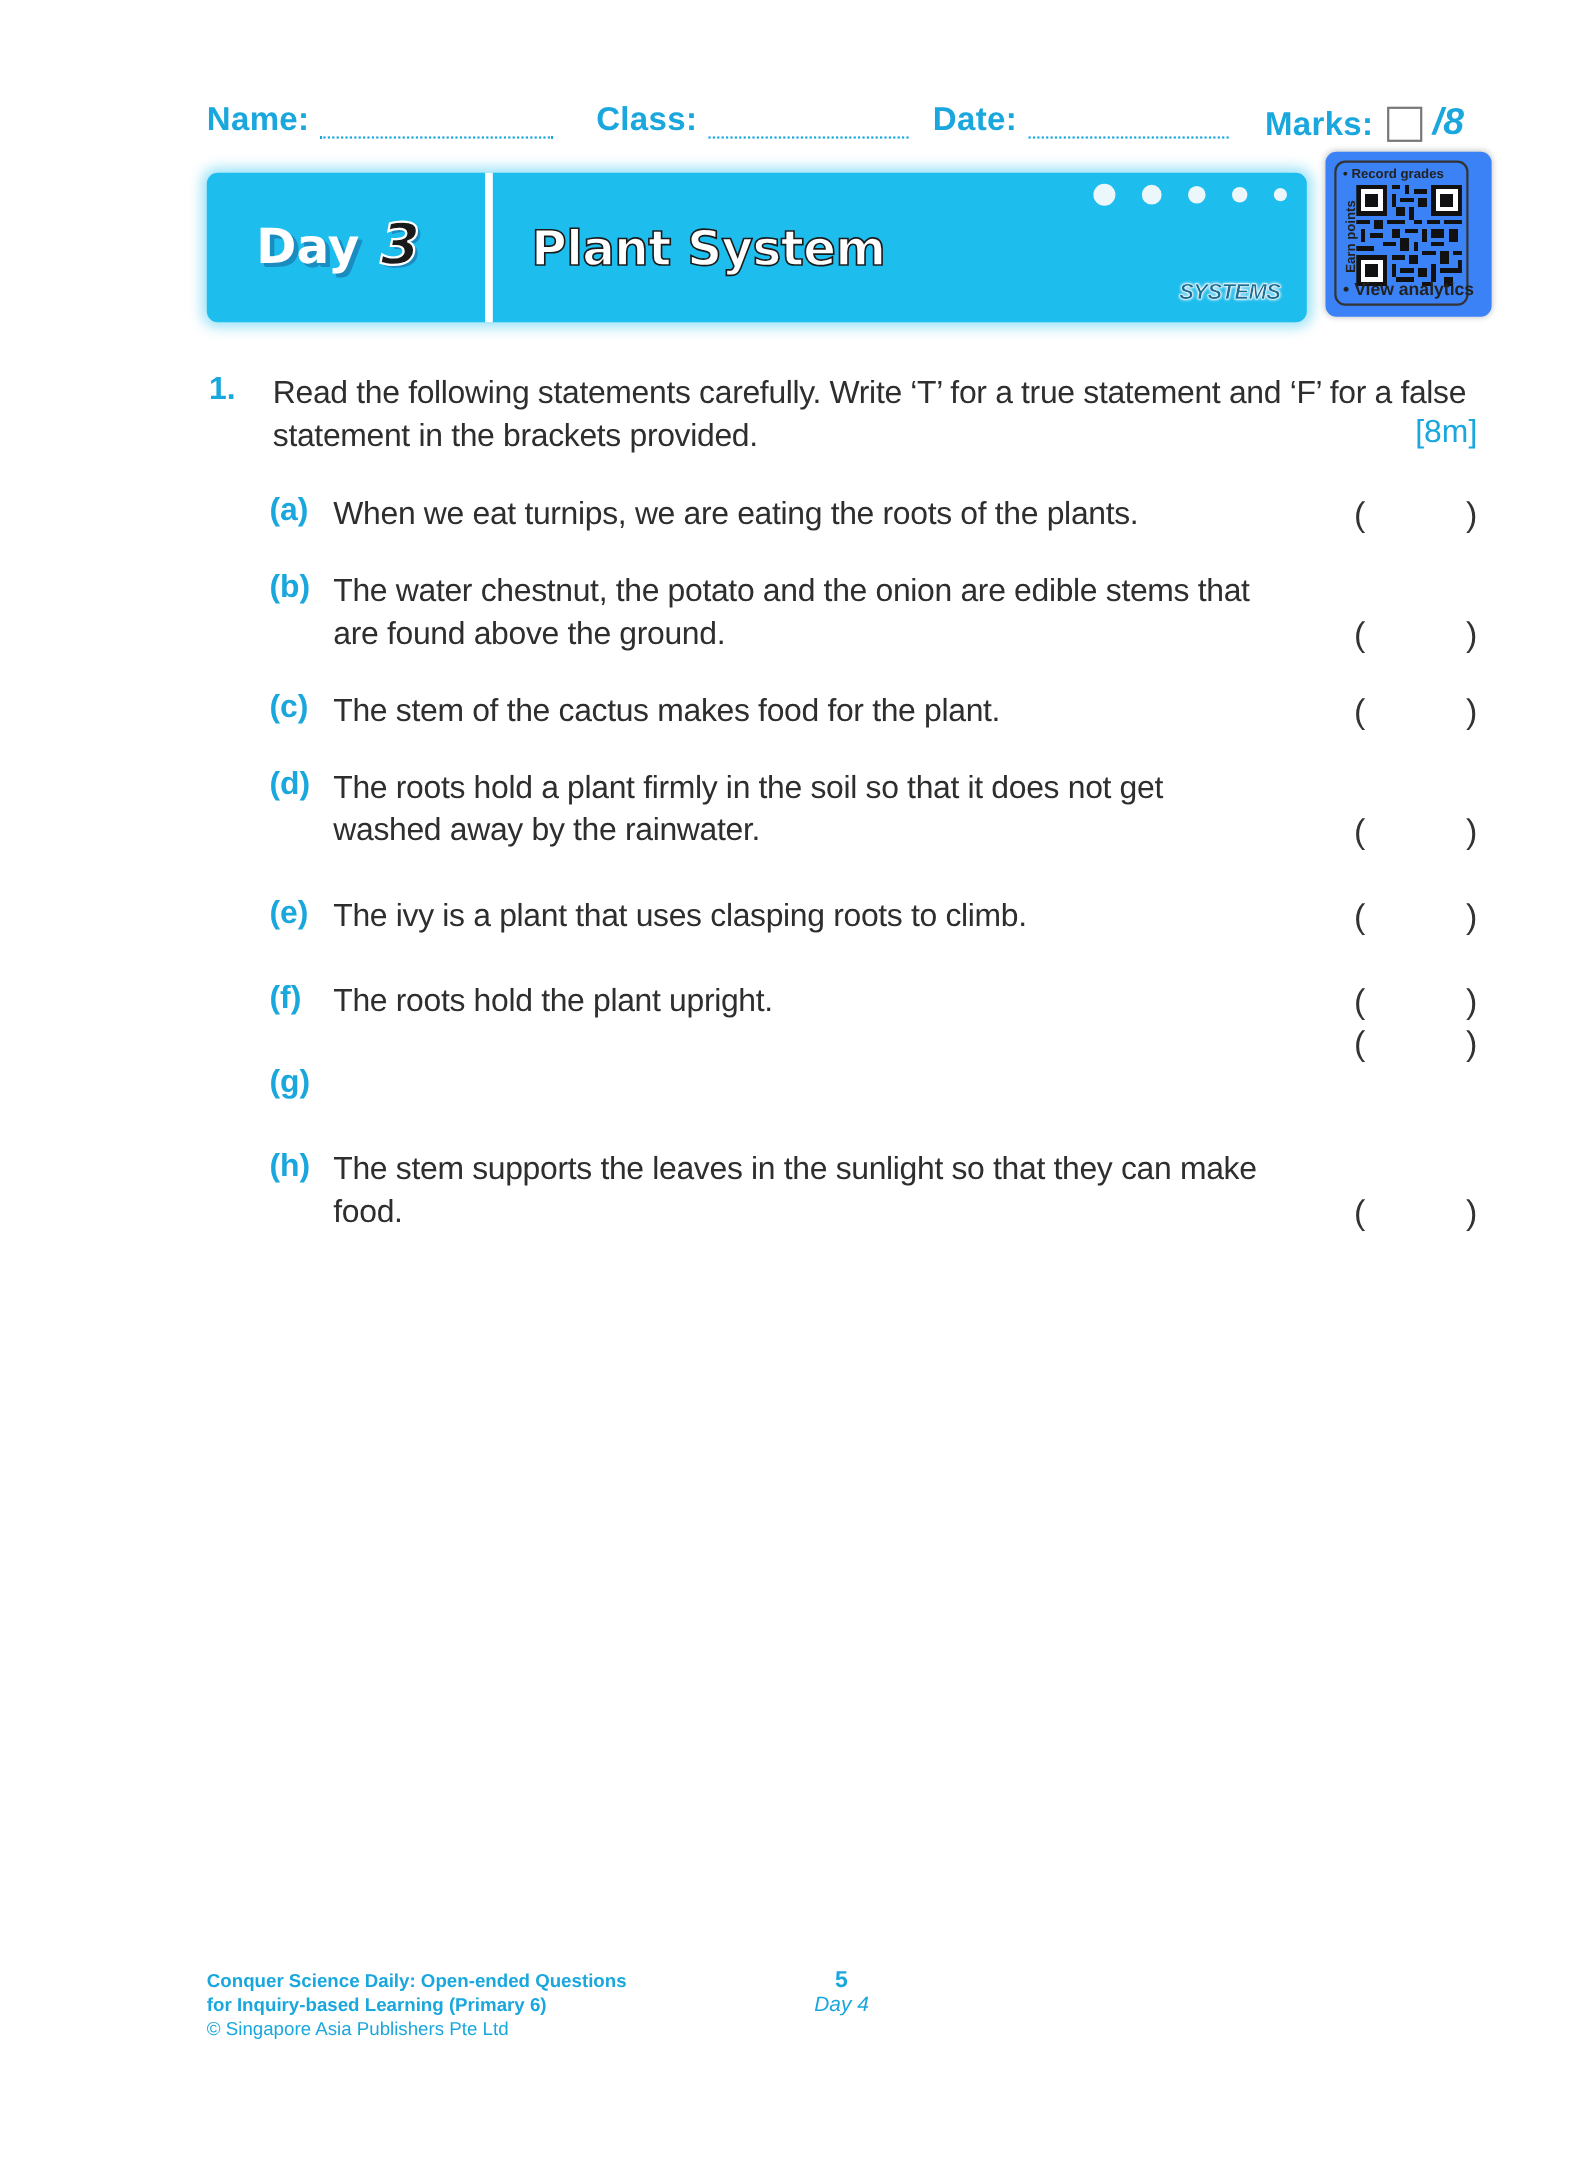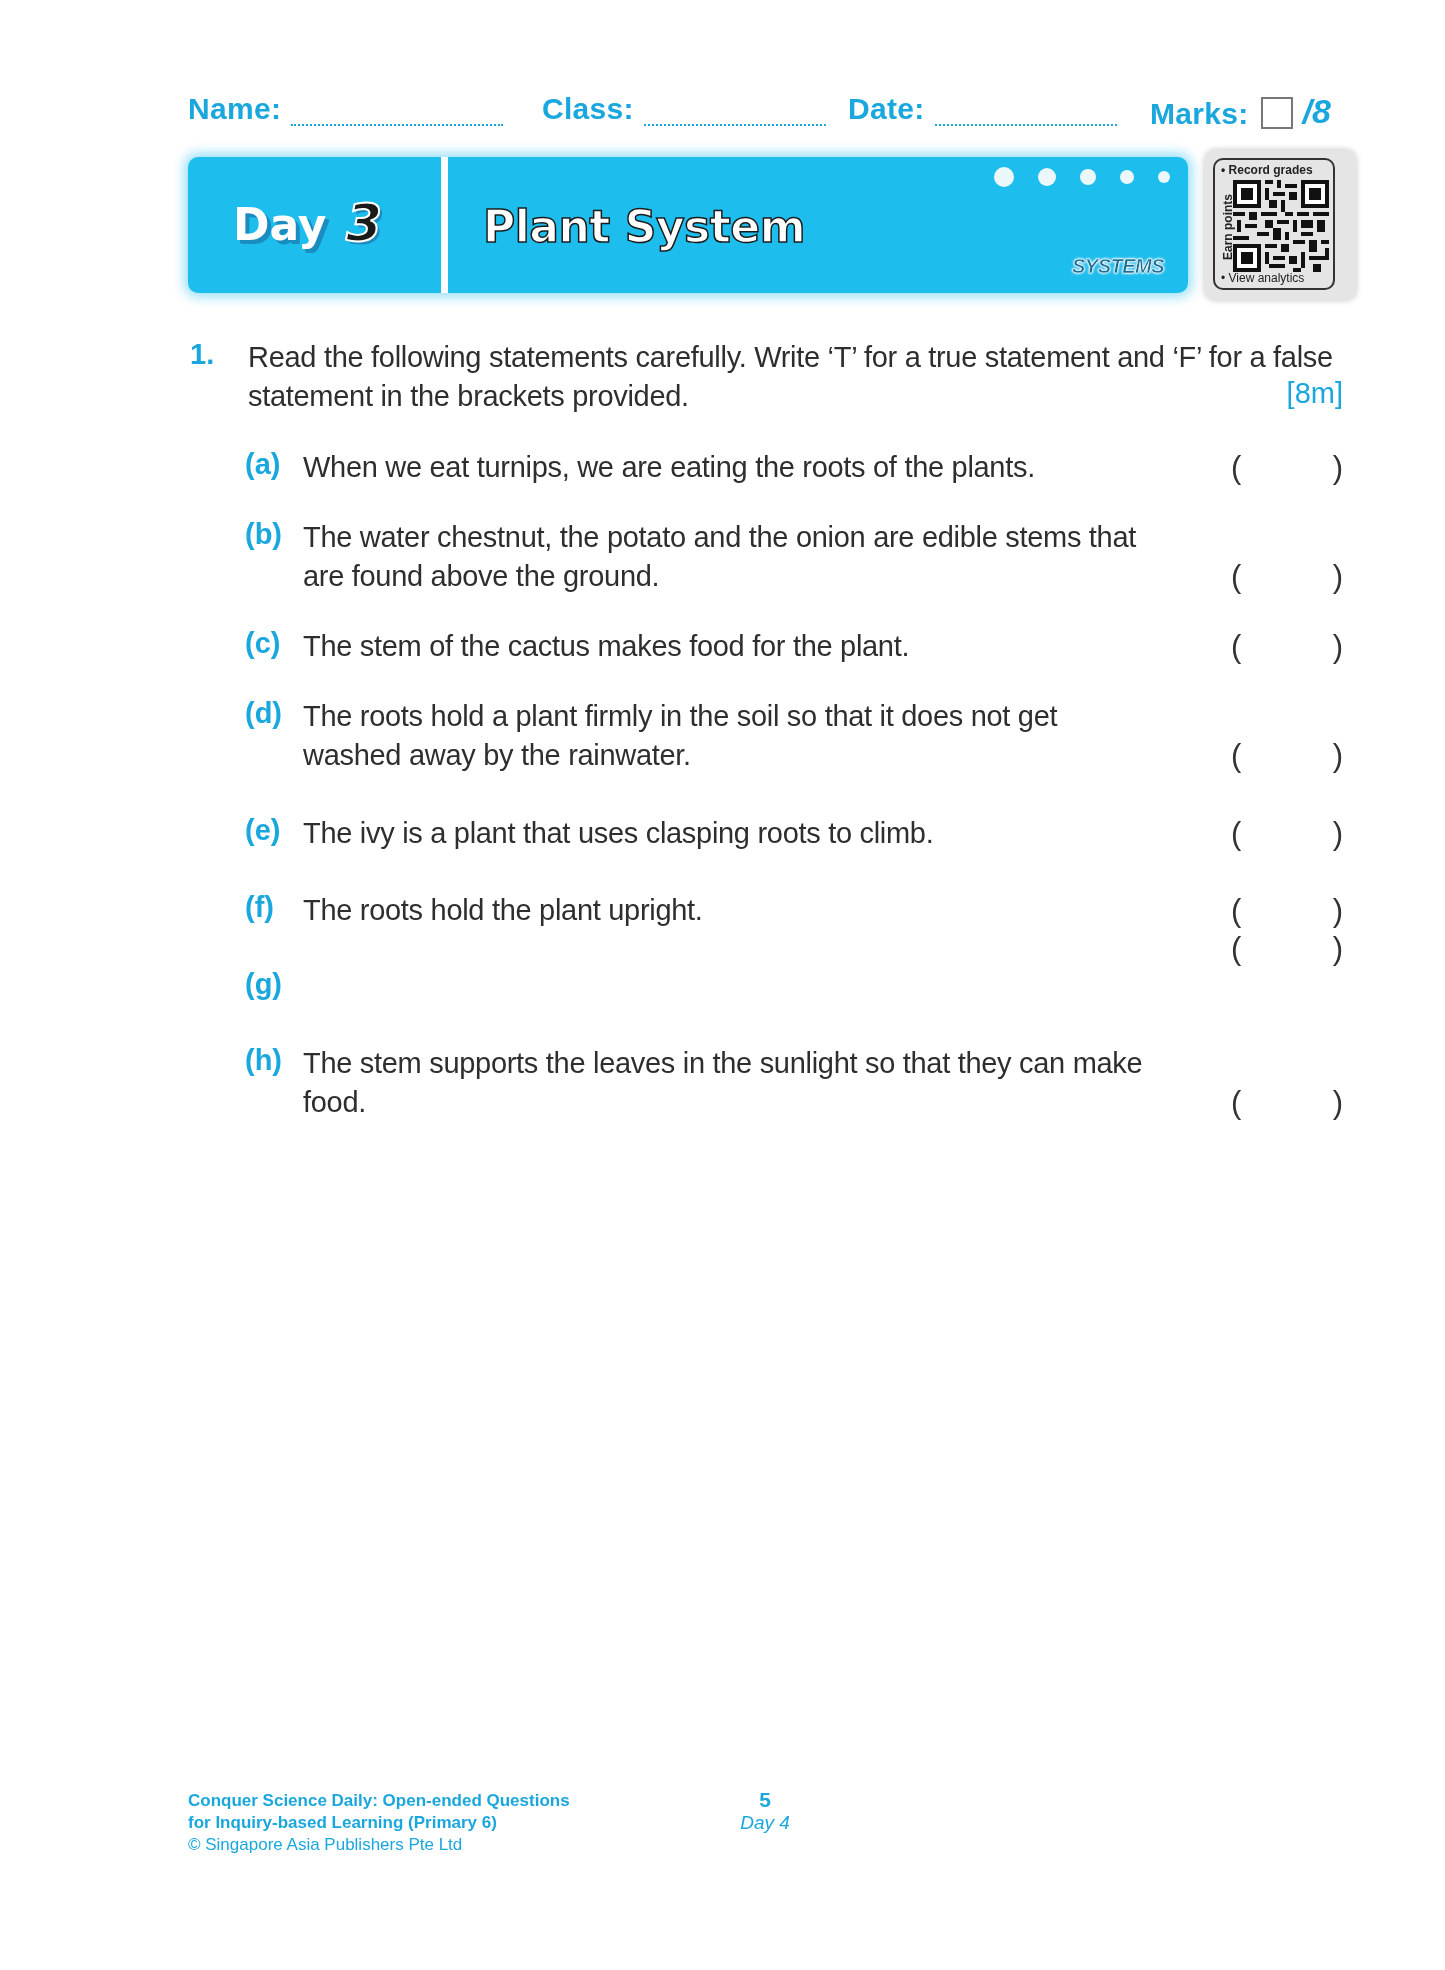--- a/index.html
+++ b/index.html
@@ -24,26 +24,26 @@
   .day-num { position:absolute; top:36px; left:158px; font-size:52px; font-weight:bold; font-style:italic; color:#1a1a1a;
              -webkit-text-stroke:2px #ffffff; text-shadow:3px 3px 0 #1b8cc0; font-family:"DejaVu Sans", sans-serif; }
   .banner-title { position:absolute; top:44px; left:295px; font-size:44px; font-weight:bold; color:#fff;
                   -webkit-text-stroke:1.5px #1a1a1a; font-family:"DejaVu Sans", sans-serif; letter-spacing:-0.5px; }
   .dots { position:absolute; top:10px; left:806px; display:flex; align-items:center; }
   .dot { background:#ecf7fc; border-radius:50%; margin-right:24px; }
   .systems-tag { position:absolute; top:98px; left:884px; font-size:20px; font-style:italic; font-weight:bold;
                  color:#1a6e95; -webkit-text-stroke:0.5px #fff; text-shadow:0 0 3px #fff, 0 0 3px #fff; letter-spacing:-0.5px; }
 
   
-  .qr-card { position:absolute; top:150px; left:1205px; width:151px; height:150px; background:#e5e5e5;
+  .qr-card { position:absolute; top:138px; left:1205px; width:151px; height:150px; background:#3b82f6;
              border-radius:10px; box-shadow:0 0 6px rgba(0,0,0,0.25); }
   .qr-inner { position:absolute; top:8px; left:8px; width:122px; height:132px; border:2px solid #333;
               border-radius:10px; box-sizing:border-box; }
   .qr-top { position:absolute; top:3px; left:6px; font-size:12px; font-weight:bold; color:#222; white-space:nowrap; }
-  .qr-bottom { position:absolute; bottom:3px; left:6px; font-size:12px; font-weight:normal; color:#222; white-space:nowrap; }
+  .qr-bottom { position:absolute; bottom:3px; left:6px; font-size:16px; font-weight:bold; color:#222; white-space:nowrap; }
   .qr-side { position:absolute; left:-20px; top:60px; font-size:12px; font-weight:bold; color:#222;
              transform:rotate(-90deg); white-space:nowrap; }
   .qr-code { position:absolute; top:20px; left:18px; width:96px; height:92px; }
 
   
   .question { position:absolute; top:338px; left:188px; width:1155px; }
   .q-num { position:absolute; left:2px; top:0; color:#1aa7dd; font-weight:bold; font-size:29px; }
   .q-text { margin-left:60px; font-size:29px; line-height:39px; color:#2e2e2e; letter-spacing:-0.3px; }
   .q-marks { position:absolute; right:0; top:39px; color:#1aa7dd; font-size:29px; }
 

